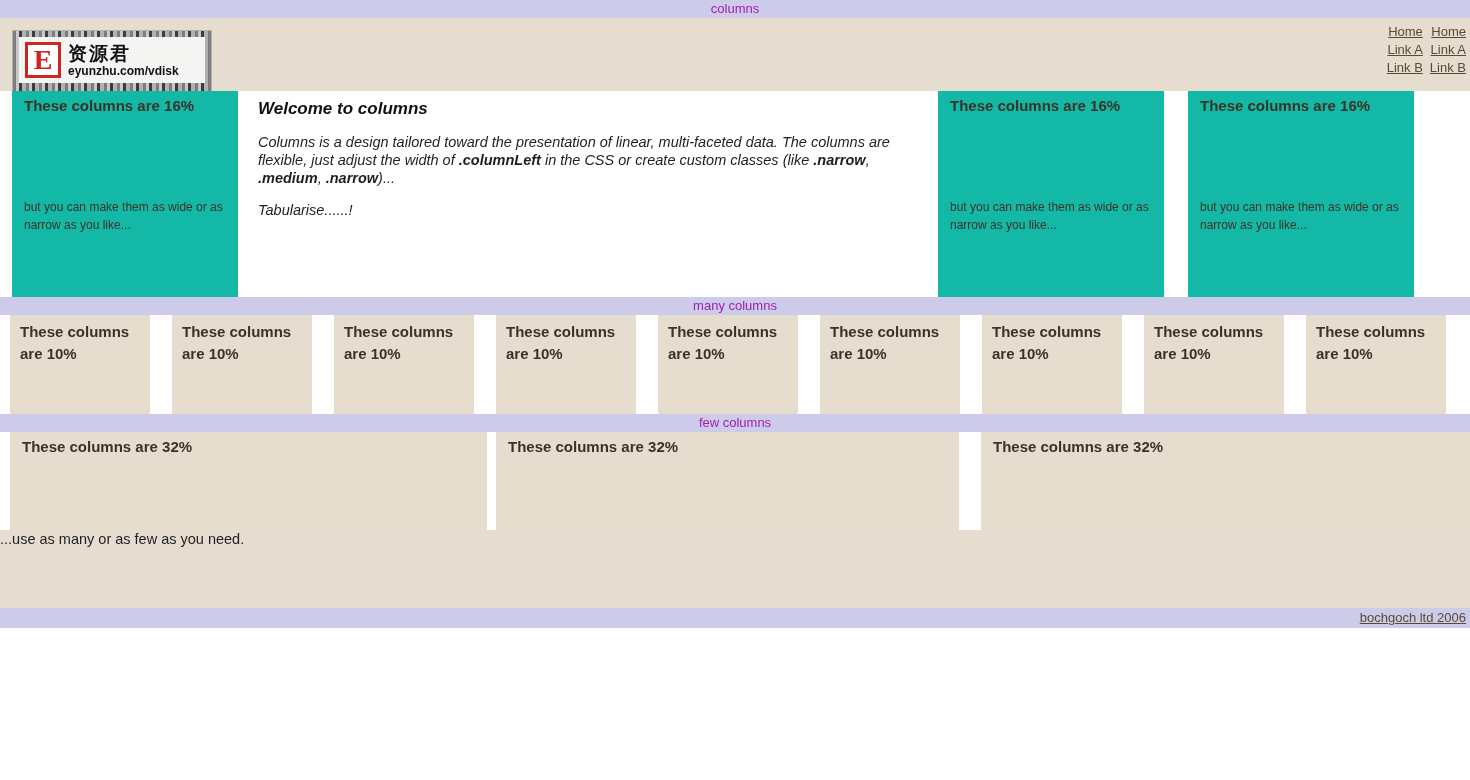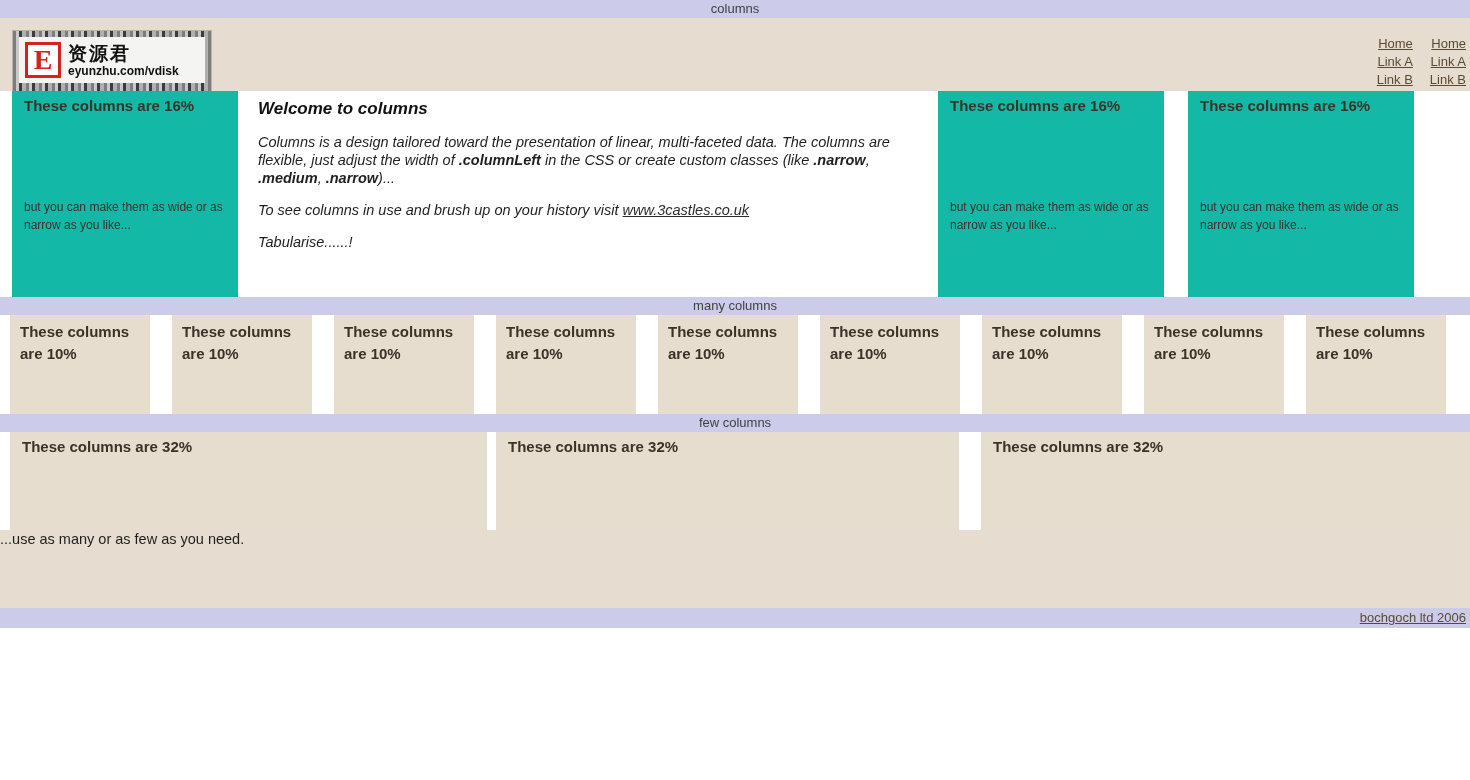--- a/index.html
+++ b/index.html
@@ -16,21 +16,21 @@
     overflow: hidden;
   }
 
   
   .bar {
     background: #ccccea;
     text-align: center;
     font-size: 13px;
     line-height: 18px;
     height: 18px;
-    color: #404040;
+    color: #a21caf;
     overflow: hidden;
   }
 
   
   .header {
     position: relative;
     background: #e6ddd0;
     height: 73px;
     overflow: hidden;
   }
@@ -101,23 +101,23 @@
     font-size: 30px;
     font-weight: bold;
     color: #111111;
     font-family: "Liberation Sans", sans-serif;
     white-space: nowrap;
   }
 
   .navwrap {
     position: absolute;
     right: 4px;
-    top: 17px;
+    top: 5px;
     display: flex;
-    gap: 10px;
+    gap: 0px;
   }
   .navcol {
     text-align: right;
     padding-left: 7px;
   }
   .navcol a {
     display: block;
     color: #5a4a33;
     font-size: 13px;
     line-height: 18px;
@@ -289,21 +289,20 @@
 
   <div class="col16" style="left:12px;">
     <h3 class="col-h3">These columns are 16%</h3>
     <div class="spacer-90"></div>
     <p class="col-body">but you can make them as wide or as narrow as you like...</p>
   </div>
 
   <div class="colmain">
     <h2>Welcome to columns</h2>
     <p><span>Columns is a design tailored toward the presentation of linear, multi-faceted data. The columns are flexible, just adjust the width of </span><b>.columnLeft</b><span> in the CSS or create custom classes (like </span><b>.narrow</b><span>, </span><b>.medium</b><span>, </span><b>.narrow</b><span>)...</span></p>
-    <p><span>To see columns in use and brush up on your history visit </span><a href="#">www.3castles.co.uk</a></p>
     <p>Tabularise......!</p>
   </div>
 
   <div class="col16" style="left:938px;">
     <h3 class="col-h3">These columns are 16%</h3>
     <div class="spacer-90"></div>
     <p class="col-body">but you can make them as wide or as narrow as you like...</p>
   </div>
 
   <div class="col16" style="left:1188px;">

